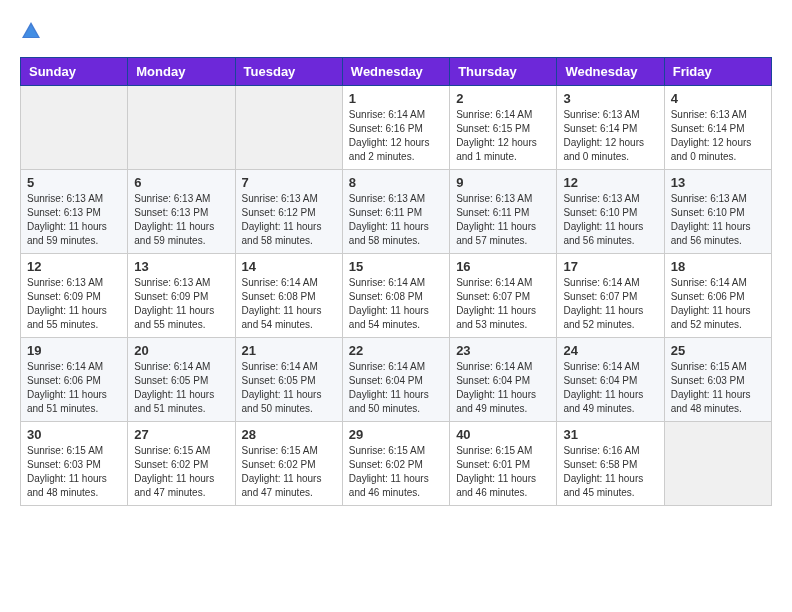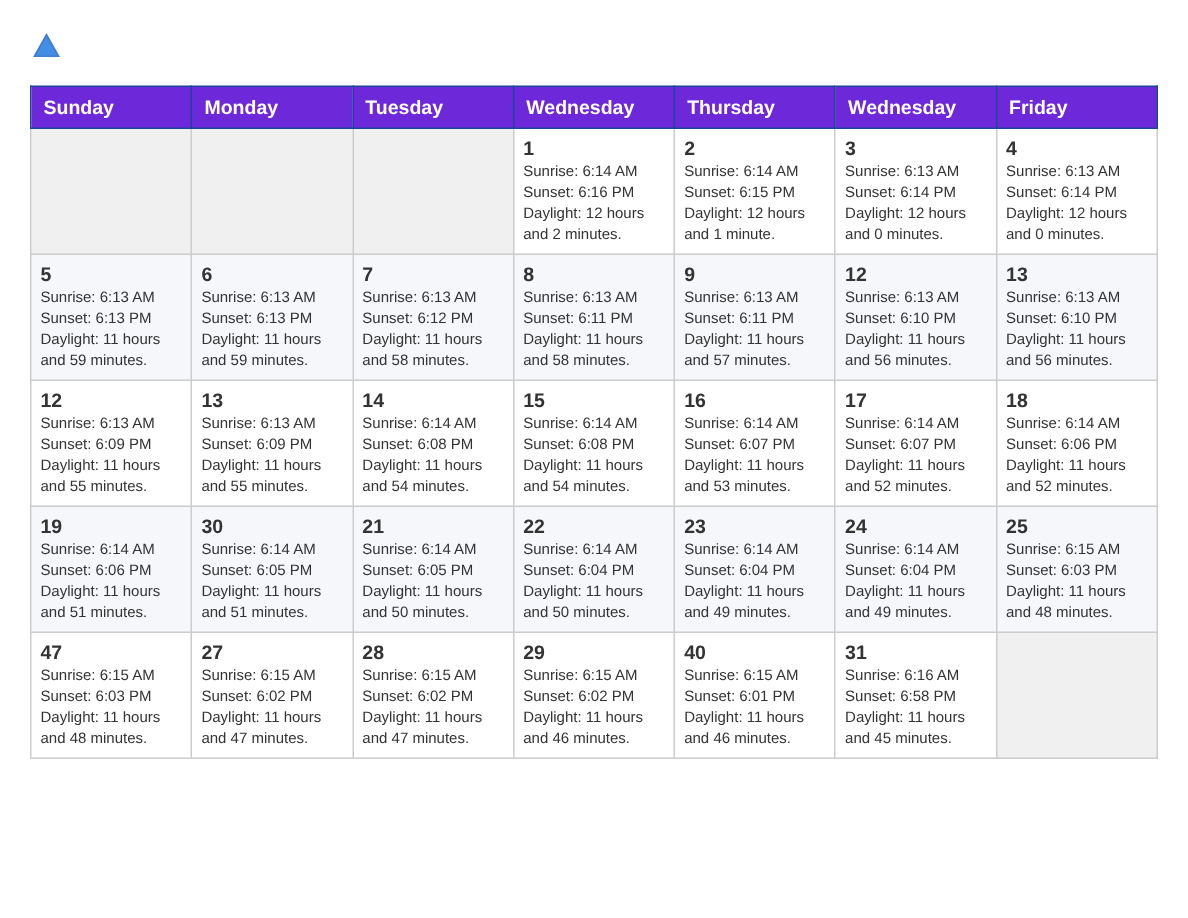--- a/index.html
+++ b/index.html
@@ -259,65 +259,65 @@
       </tr>
       <tr>
         <td>
           <span class="day-number">19</span>
           <div class="day-info">Sunrise: 6:14 AM
 Sunset: 6:06 PM
 Daylight: 11 hours
 and 51 minutes.</div>
         </td>
         <td>
+          <span class="day-number">20</span>
+          <div class="day-info">Sunrise: 6:14 AM
+Sunset: 6:05 PM
+Daylight: 11 hours
+and 51 minutes.</div>
+        </td>
+        <td>
+          <span class="day-number">21</span>
+          <div class="day-info">Sunrise: 6:14 AM
+Sunset: 6:05 PM
+Daylight: 11 hours
+and 50 minutes.</div>
+        </td>
+        <td>
+          <span class="day-number">22</span>
+          <div class="day-info">Sunrise: 6:14 AM
+Sunset: 6:04 PM
+Daylight: 11 hours
+and 50 minutes.</div>
+        </td>
+        <td>
+          <span class="day-number">23</span>
+          <div class="day-info">Sunrise: 6:14 AM
+Sunset: 6:04 PM
+Daylight: 11 hours
+and 49 minutes.</div>
+        </td>
+        <td>
+          <span class="day-number">24</span>
+          <div class="day-info">Sunrise: 6:14 AM
+Sunset: 6:04 PM
+Daylight: 11 hours
+and 49 minutes.</div>
+        </td>
+        <td>
+          <span class="day-number">25</span>
+          <div class="day-info">Sunrise: 6:15 AM
+Sunset: 6:03 PM
+Daylight: 11 hours
+and 48 minutes.</div>
+        </td>
+      </tr>
+      <tr>
+        <td>
           <span class="day-number">30</span>
-          <div class="day-info">Sunrise: 6:14 AM
-Sunset: 6:05 PM
-Daylight: 11 hours
-and 51 minutes.</div>
-        </td>
-        <td>
-          <span class="day-number">21</span>
-          <div class="day-info">Sunrise: 6:14 AM
-Sunset: 6:05 PM
-Daylight: 11 hours
-and 50 minutes.</div>
-        </td>
-        <td>
-          <span class="day-number">22</span>
-          <div class="day-info">Sunrise: 6:14 AM
-Sunset: 6:04 PM
-Daylight: 11 hours
-and 50 minutes.</div>
-        </td>
-        <td>
-          <span class="day-number">23</span>
-          <div class="day-info">Sunrise: 6:14 AM
-Sunset: 6:04 PM
-Daylight: 11 hours
-and 49 minutes.</div>
-        </td>
-        <td>
-          <span class="day-number">24</span>
-          <div class="day-info">Sunrise: 6:14 AM
-Sunset: 6:04 PM
-Daylight: 11 hours
-and 49 minutes.</div>
-        </td>
-        <td>
-          <span class="day-number">25</span>
-          <div class="day-info">Sunrise: 6:15 AM
-Sunset: 6:03 PM
-Daylight: 11 hours
-and 48 minutes.</div>
-        </td>
-      </tr>
-      <tr>
-        <td>
-          <span class="day-number">47</span>
           <div class="day-info">Sunrise: 6:15 AM
 Sunset: 6:03 PM
 Daylight: 11 hours
 and 48 minutes.</div>
         </td>
         <td>
           <span class="day-number">27</span>
           <div class="day-info">Sunrise: 6:15 AM
 Sunset: 6:02 PM
 Daylight: 11 hours

